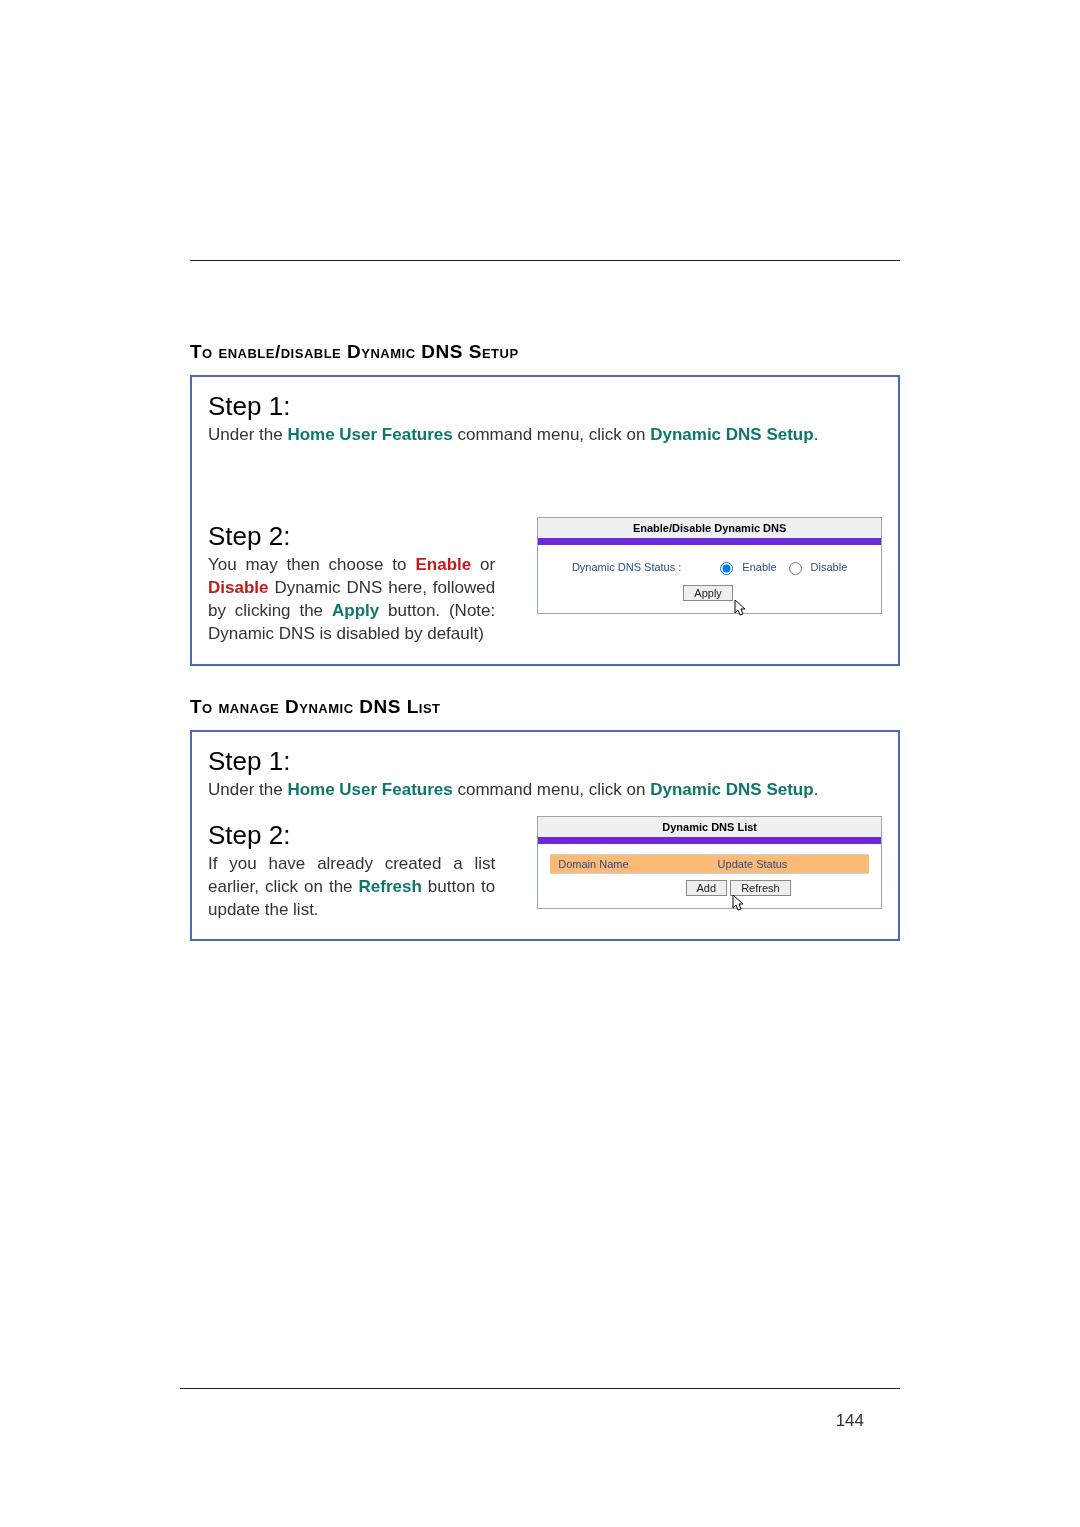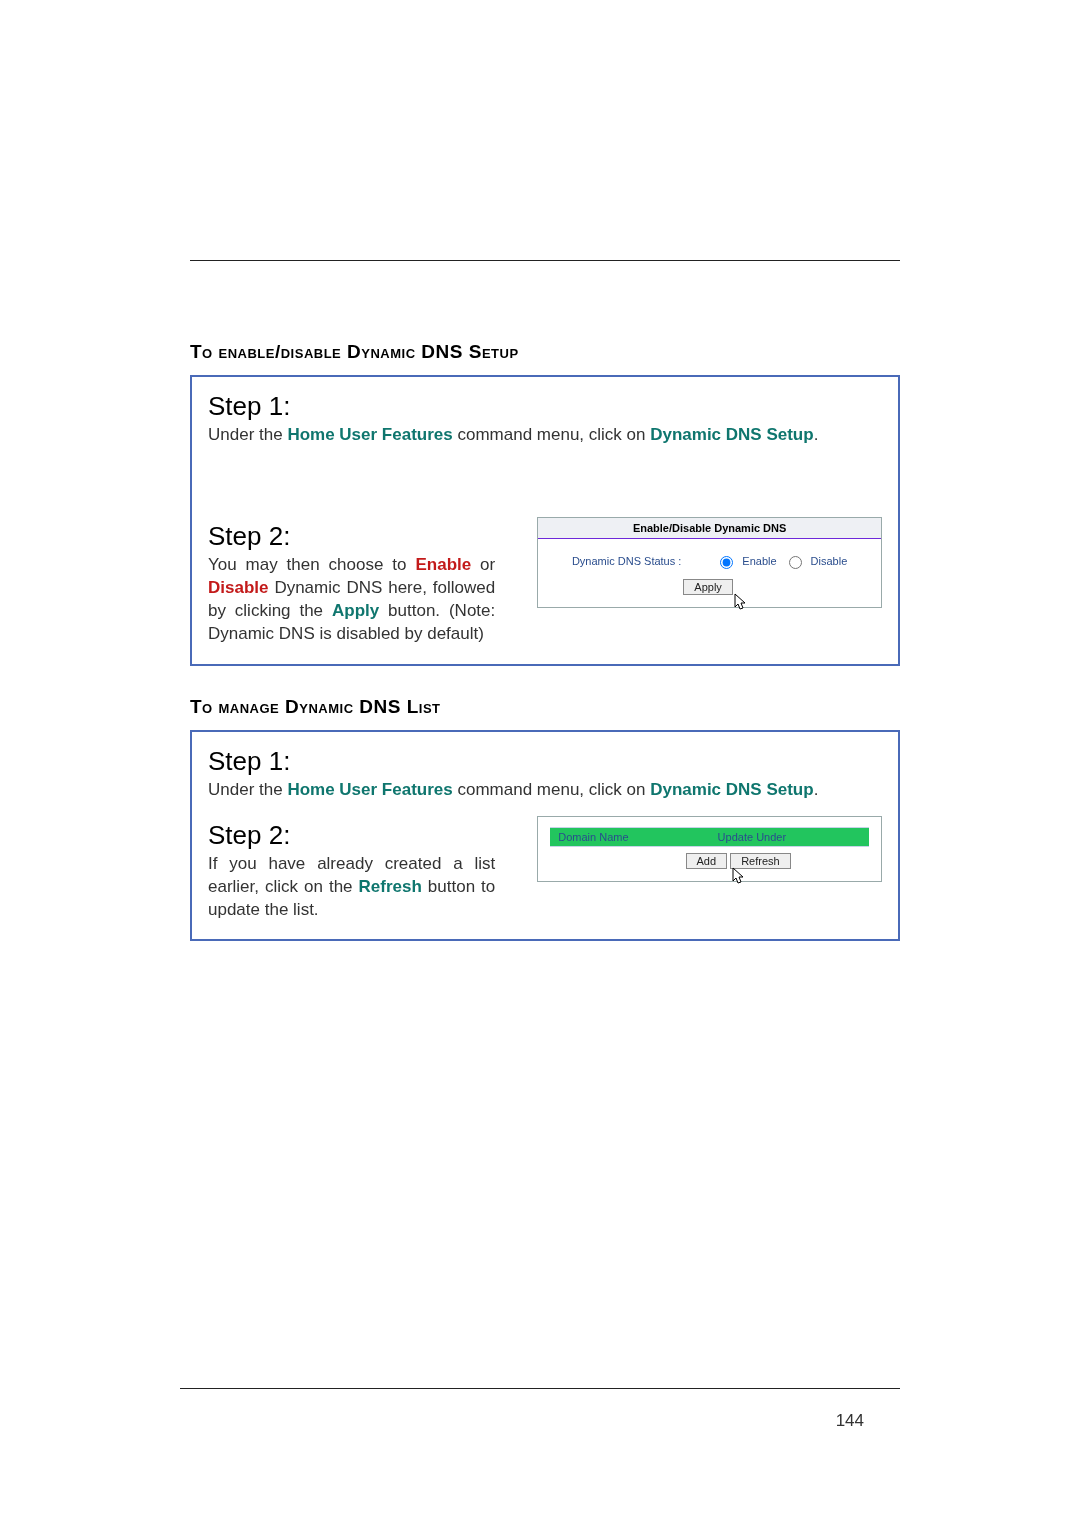--- a/index.html
+++ b/index.html
@@ -67,21 +67,21 @@
     font-family: Verdana, Arial, sans-serif;
     font-size: 11px;
     color: #2a4d8d;
   }
   .panel-title {
     background: #eef0f4;
     text-align: center;
     font-weight: 700;
     color: #000;
     padding: 4px 0;
-    border-bottom: 1px solid #6d28d9;
+    border-bottom: 7px solid #6d28d9;
   }
   .panel-body {
     padding: 10px 12px 12px 12px;
   }
   .radio-row {
     display: flex;
     align-items: center;
     gap: 6px;
     justify-content: center;
     padding: 4px 0 10px 0;
@@ -105,21 +105,21 @@
   }
   .cursor-icon svg {
     position: absolute;
     top: 2px; left: -2px;
   }
 
   .list-header {
     display: flex;
     border-top: 1px solid #c7d3e8;
     border-bottom: 1px solid #c7d3e8;
-    background: #22c55e;
+    background: #fdba74;
     margin-top: 6px;
   }
   .list-header div {
     padding: 3px 8px;
     font-size: 11px;
     color: #2a4d8d;
   }
 
   .footer {
     position: absolute;
@@ -197,24 +197,25 @@
 
     <div class="row">
       <div class="left-col">
         <p class="step-title">Step 2:</p>
         <p class="step-body">
           <span>If you have already created a list earlier, click on the </span><span class="link-blue">Refresh</span><span> button to update the list.</span>
         </p>
       </div>
 
       <div class="panel">
+        <div class="panel-title">Dynamic DNS List</div>
         <div class="panel-body" style="padding-top:4px;">
           <div class="list-header">
             <div style="width:50%;">Domain Name</div>
-            <div style="width:50%;">Update Under</div>
+            <div style="width:50%;">Update Status</div>
           </div>
           <div class="center" style="padding-top:6px;">
             <span class="btn">Add</span>
             <span class="btn">Refresh</span>
             <span class="cursor-icon" style="margin-left:-60px;">
               <svg width="14" height="18" viewBox="0 0 14 18">
                   <path d="M1 1 L1 14 L4 11 L6 16 L9 15 L7 10 L11 10 Z" fill="#fff" stroke="#000" stroke-width="1"></path>
                 </svg>
             </span>
           </div>

